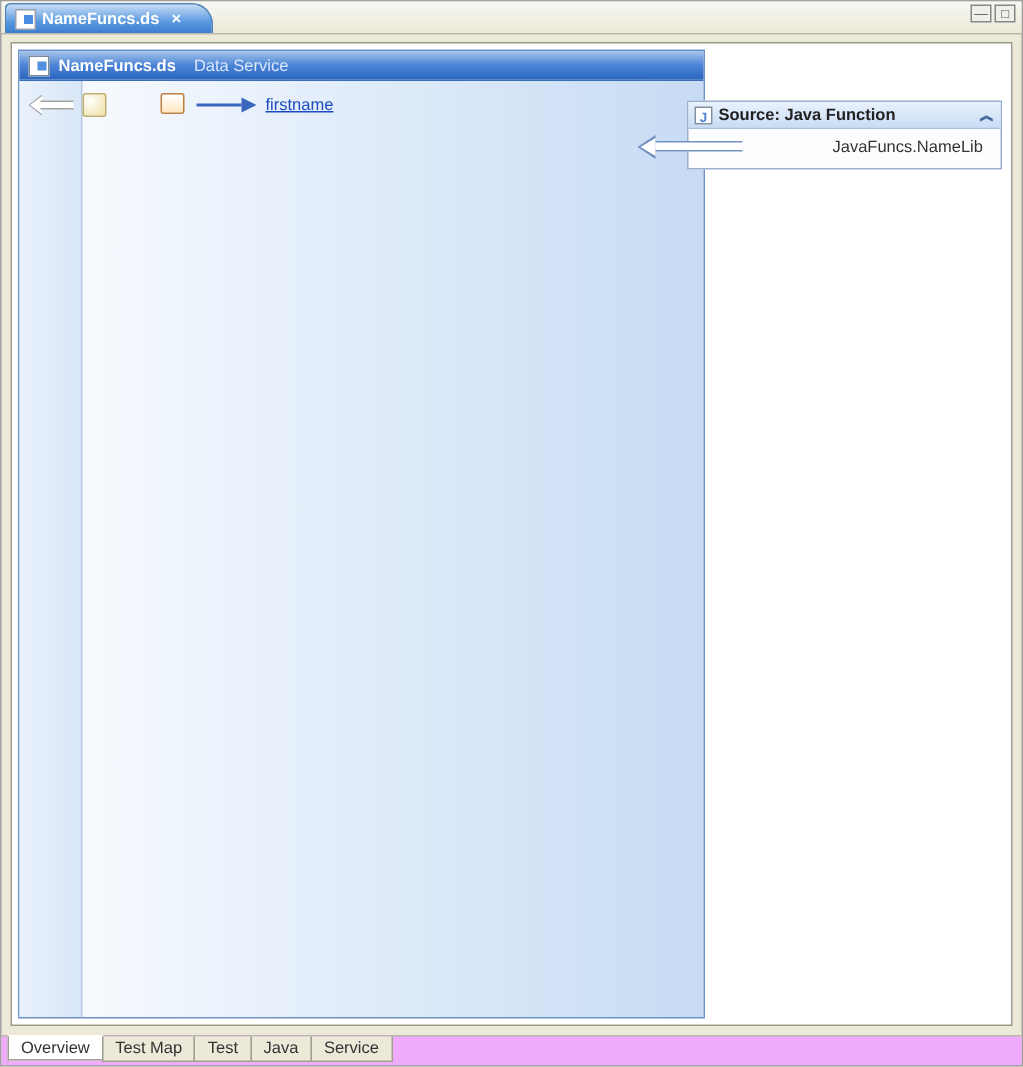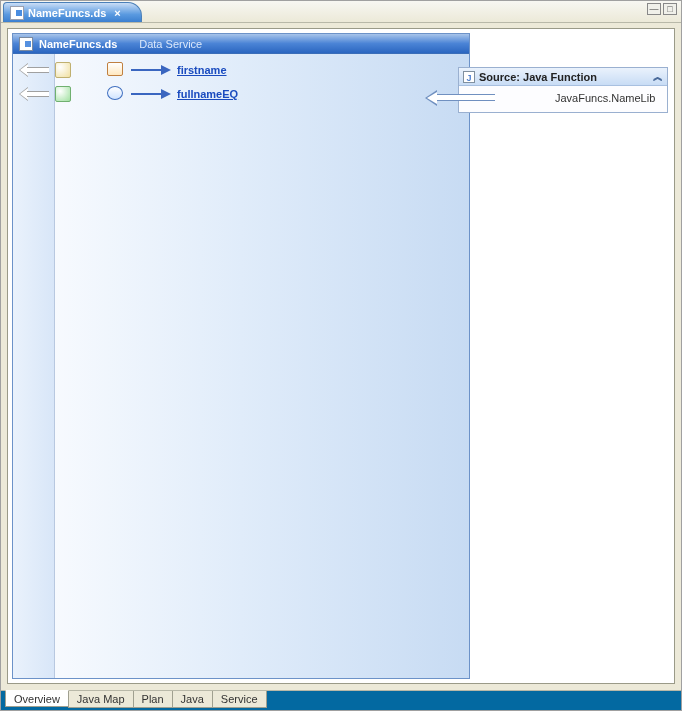--- a/index.html
+++ b/index.html
@@ -94,40 +94,39 @@
   .ds-header .file-ic2 {
     width: 14px; height: 14px;
     background: #fff;
     border: 1px solid #7a8aa0;
     position: relative;
   }
   .ds-header .file-ic2::after {
     content:""; position:absolute; right:1px; top:3px;
     width:6px; height:6px; background:#5590e0;
   }
-  .ds-subtitle { color: #dbe8fb; font-weight: normal; margin-left: 16px; }
+  .ds-subtitle { color: #dbe8fb; font-weight: normal; margin-left: 6px; }
   .left-gutter {
     position: absolute;
     left: 0; top: 20px; bottom: 0;
     width: 42px;
     background: linear-gradient(to right, #eaf2fc 0%, #d8e6f8 100%);
     border-right: 1px solid #b8c8e0;
   }
   .func-list {
     position: absolute;
     left: 0; top: 24px;
     right: 0;
     padding-left: 6px;
   }
   .func-row {
     display: flex;
     align-items: center;
     height: 24px;
     gap: 6px;
-    font-weight: bold;
   }
   .arrow-left {
     width: 30px; height: 14px;
     position: relative;
   }
   .arrow-left .shaft {
     position: absolute; left: 8px; right: 0; top: 4px; height: 6px;
     border-top: 1px solid #a0a0a0;
     border-bottom: 1px solid #a0a0a0;
     background: #fff;
@@ -238,21 +237,21 @@
     width:0;height:0;
     border-top:6px solid transparent;
     border-bottom:6px solid transparent;
     border-right:10px solid #fff;
   }
   .src-text { color:#333; margin-left: 60px; }
   .bottom-tabs {
     position: absolute;
     left: 1px; right: 1px; bottom: 1px;
     height: 20px;
-    background: #0369a1;
+    background: #f0abfc;
     display: flex;
     align-items: flex-start;
     padding-left: 4px;
     border-top: 1px solid #b8b8a8;
   }
   .btab {
     padding: 2px 8px;
     border: 1px solid #a0a090;
     border-top: none;
     background: #ece9d8;
@@ -301,35 +300,20 @@
         <div class="gutter-icon"></div>
         <div class="mid-icon">
             <div class="box"></div>
           </div>
         <div class="arrow-link">
             <div class="line"></div>
             <div class="ah"></div>
           </div>
         <a class="func-name">firstname</a>
       </div>
-      <div class="func-row">
-        <div class="arrow-left">
-            <div class="head"></div>
-            <div class="shaft"></div>
-          </div>
-        <div class="gutter-icon green"></div>
-        <div class="mid-icon gear">
-            <div class="box"></div>
-          </div>
-        <div class="arrow-link">
-            <div class="line"></div>
-            <div class="ah"></div>
-          </div>
-        <a class="func-name">fullnameEQ</a>
-      </div>
     </div>
   </div>
 
   <div class="source-panel">
     <div class="source-header">
       <span class="jicon">J</span>
       <span>Source: Java Function</span>
       <span class="collapse-chev">︽</span>
     </div>
     <div class="source-body">
@@ -338,17 +322,17 @@
           <div class="shaft2"></div>
         </div>
       <span class="src-text">JavaFuncs.NameLib</span>
     </div>
   </div>
 
 </div>
 
 <div class="bottom-tabs">
   <div class="btab active">Overview</div>
-  <div class="btab">Java Map</div>
-  <div class="btab">Plan</div>
+  <div class="btab">Test Map</div>
+  <div class="btab">Test</div>
   <div class="btab">Java</div>
   <div class="btab">Service</div>
 </div>
 
 </body></html>

